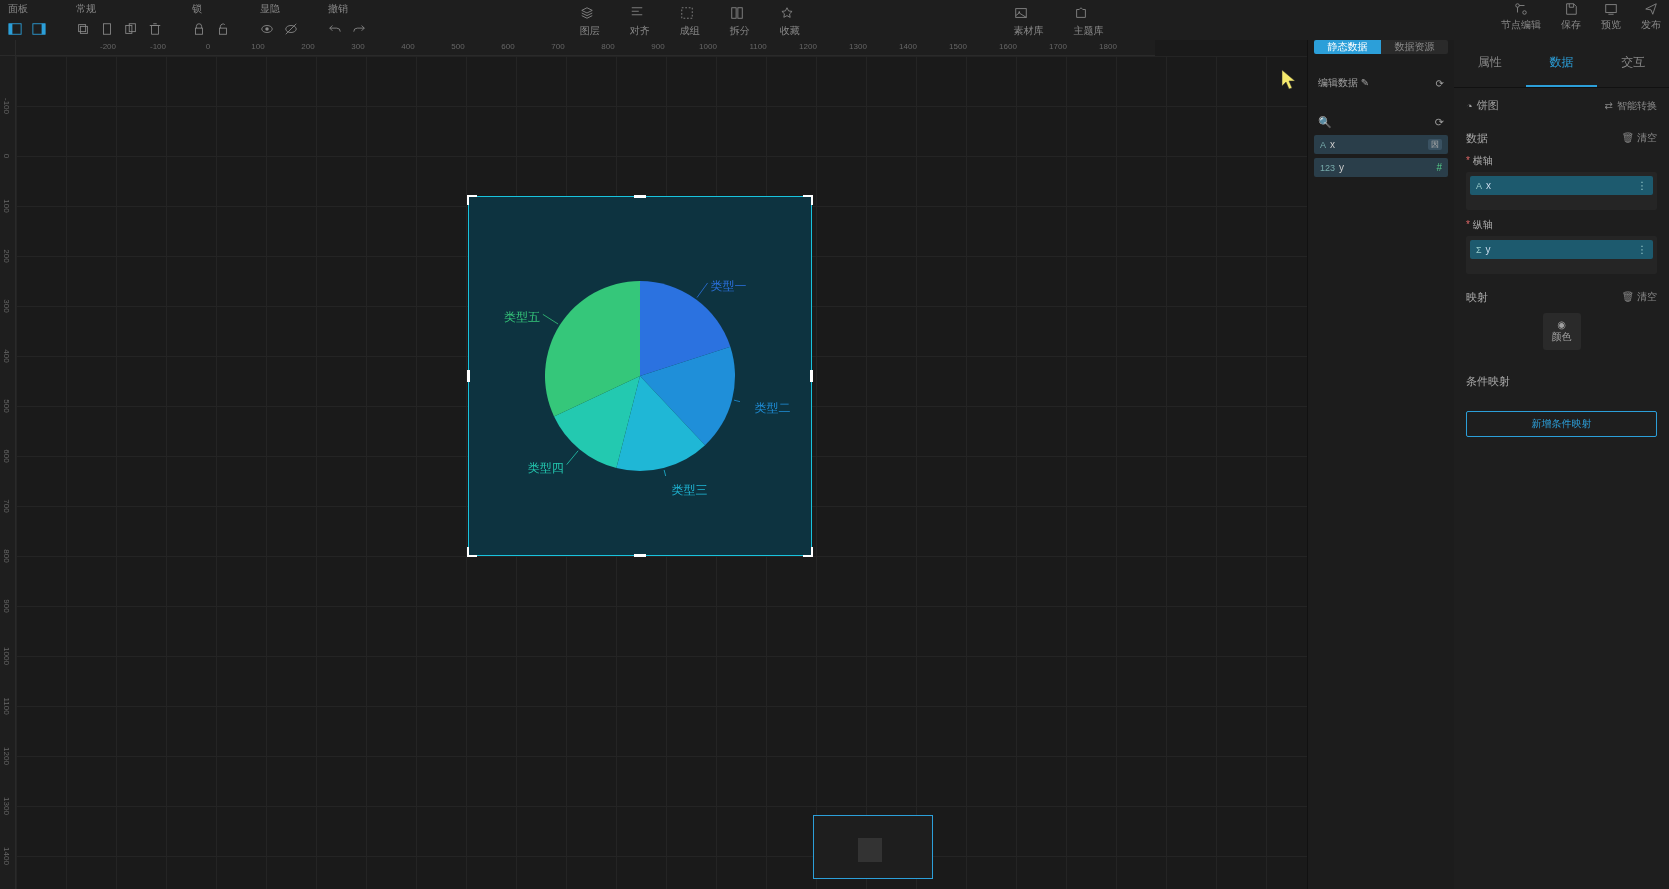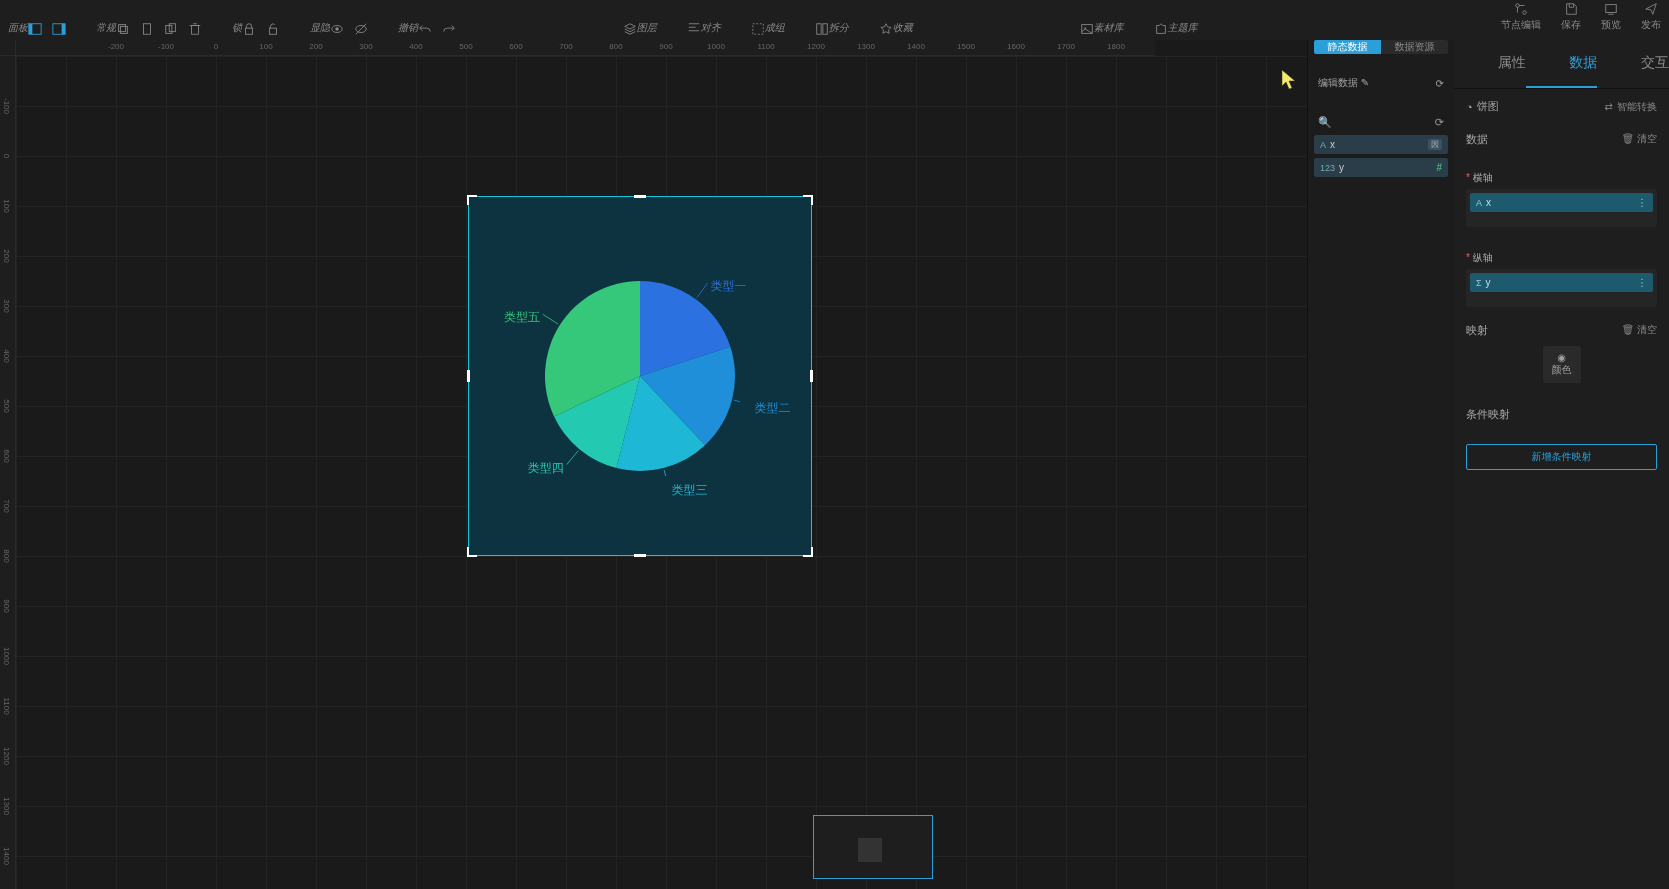--- a/index.html
+++ b/index.html
@@ -14,24 +14,23 @@
 }
 .top-toolbar {
   height: 40px;
   background: #1e1e1e;
   display: flex;
   align-items: flex-end;
   padding: 0 8px;
 }
 .tool-group {
   display: flex;
-  flex-direction: row;
-  align-items: center;
+  flex-direction: column;
+  align-items: flex-start;
   margin-right: 30px;
-  font-style: italic;
 }
 .tool-group-label {
   font-size: 10px;
   color: #888;
   margin-bottom: 2px;
 }
 .tool-group-icons {
   display: flex;
   gap: 10px;
   padding: 4px 0;
@@ -72,21 +71,21 @@
   width: 16px; height: 16px;
   background: #1e1e1e;
   border-right: 1px solid #2a2a2a;
   border-bottom: 1px solid #2a2a2a;
   position: absolute;
   top: 40px; left: 0;
   z-index: 5;
 }
 .ruler-h {
   position: absolute;
-  top: 40px; left: 16px;
+  top: 40px; left: 8px;
   right: 514px;
   height: 16px;
   background: #1e1e1e;
   border-bottom: 1px solid #2a2a2a;
   overflow: hidden;
   z-index: 4;
 }
 .ruler-v {
   position: absolute;
   top: 56px; left: 0;
@@ -244,23 +243,23 @@
   background: #1e1e1e;
   display: flex;
   flex-direction: column;
 }
 .props-tabs {
   display: flex;
   border-bottom: 1px solid #111;
 }
 .props-tab {
   flex: 1;
-  text-align: right;
+  text-align: center;
   padding: 14px 0;
-  font-size: 14px;
+  font-size: 12px;
   cursor: pointer;
   color: #888;
 }
 .props-tab.active {
   color: #2c9fd9;
   border-bottom: 2px solid #2c9fd9;
 }
 .chart-type-row {
   display: flex;
   justify-content: space-between;
@@ -277,21 +276,21 @@
   display: flex;
   justify-content: space-between;
   font-size: 11px;
   color: #aaa;
   margin-bottom: 6px;
 }
 .clear-btn { color: #888; font-size: 10px; cursor: pointer; }
 .axis-label {
   font-size: 10px;
   color: #aaa;
-  margin: 24px 0 4px;
+  margin: 8px 0 4px;
 }
 .axis-label::before { content: "* "; color: #d66; }
 .drop-zone {
   background: #252525;
   border-radius: 2px;
   min-height: 38px;
   padding: 4px;
 }
 .drop-pill {
   display: flex;

